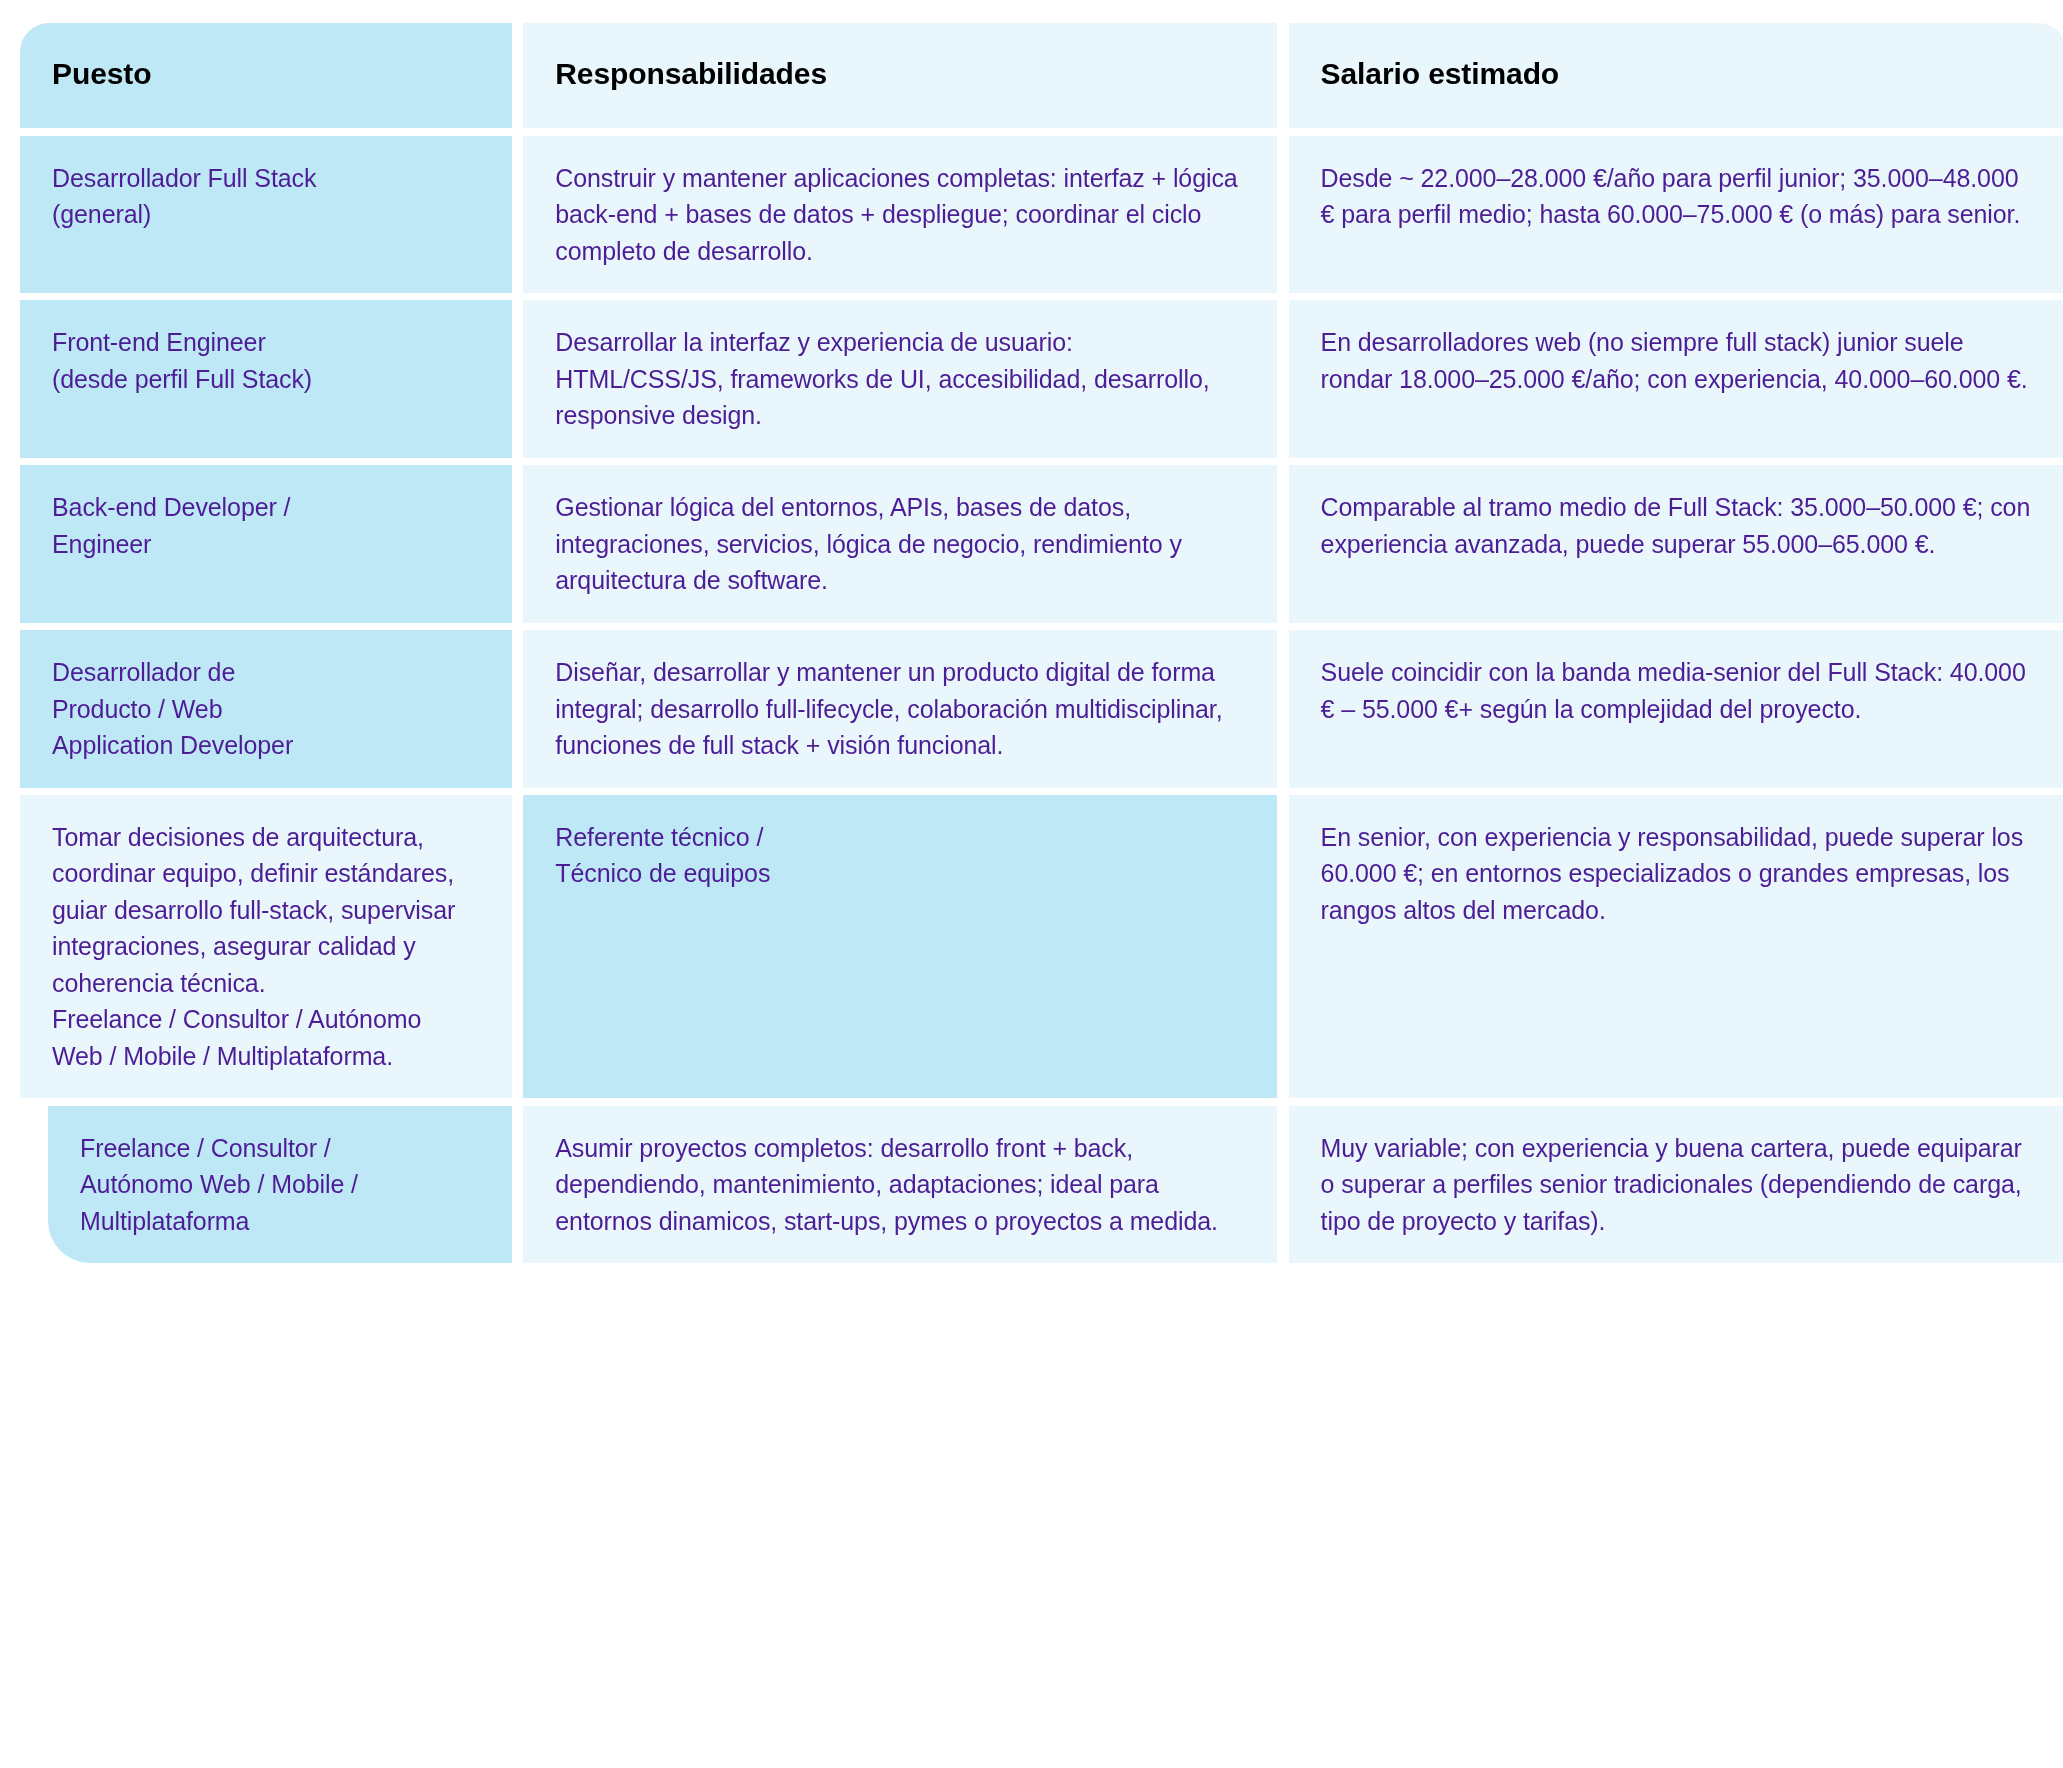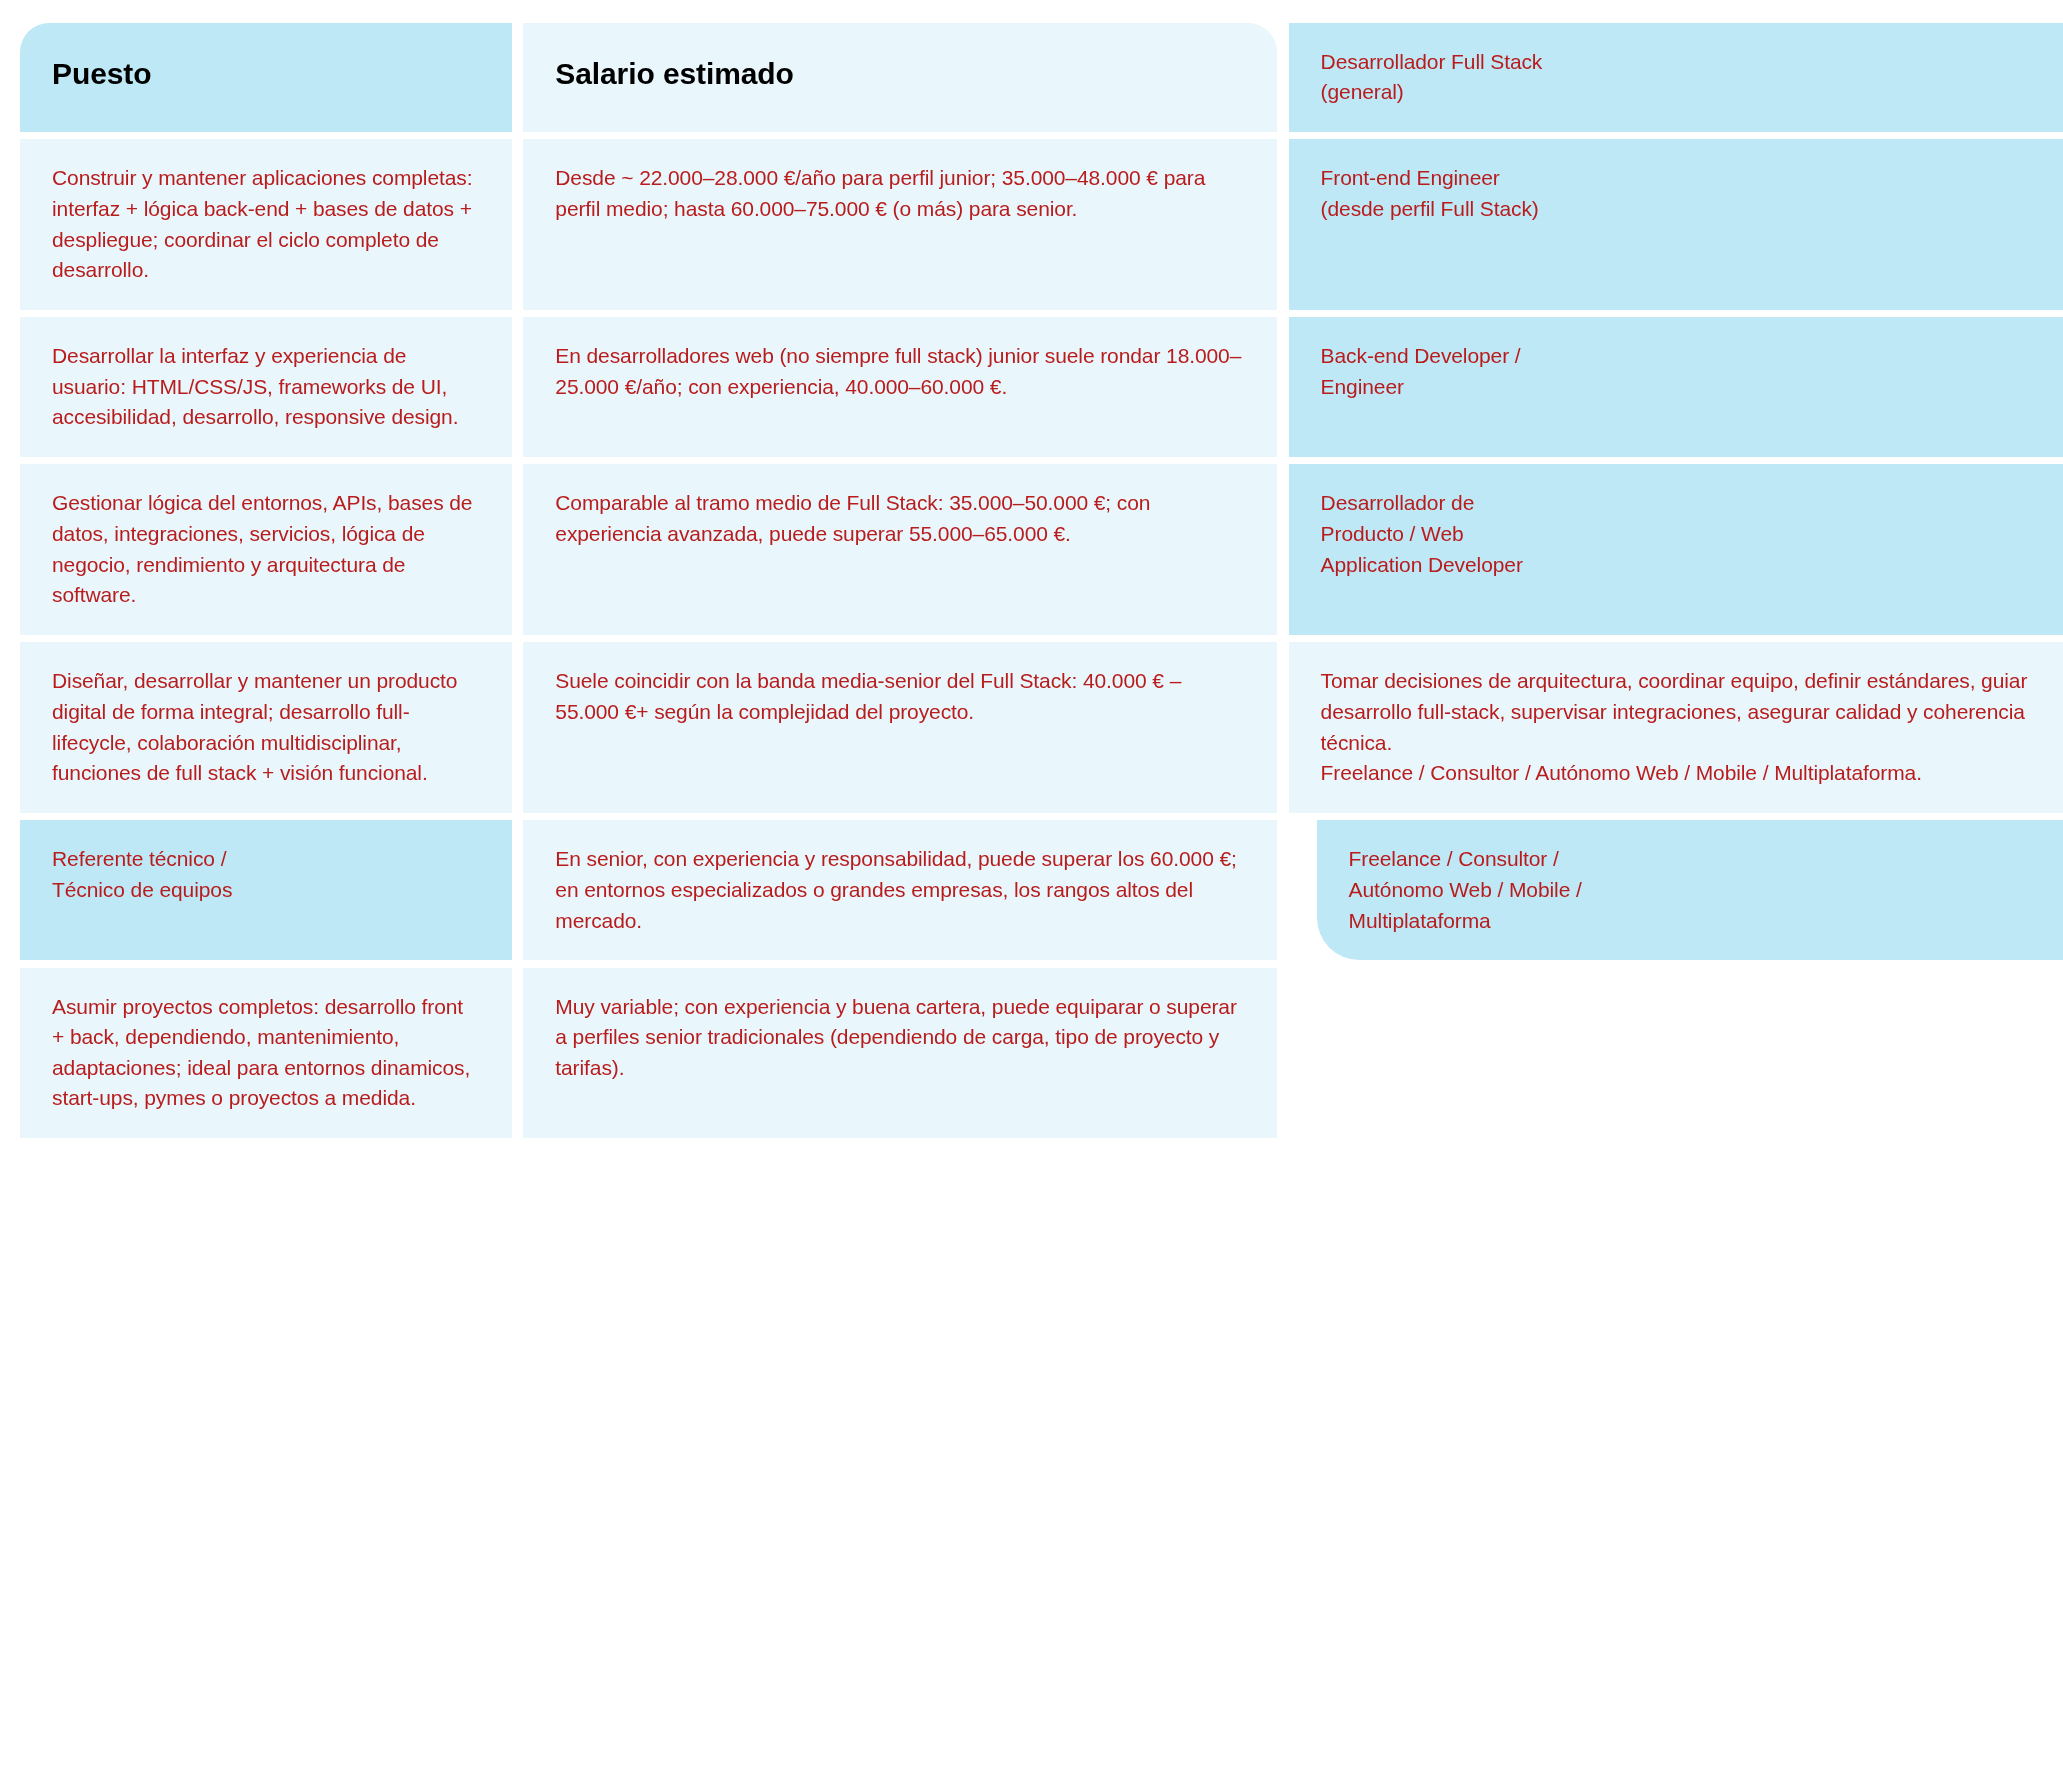--- a/index.html
+++ b/index.html
@@ -24,23 +24,23 @@
   .grid {
     display: grid;
     grid-template-columns: 492px 754px 778px;
     column-gap: 11.3px;
     row-gap: 7.3px;
   }
 
   .cell {
     box-sizing: border-box;
     padding: 24px 35px 24px 32px;
-    font-size: 21px;
+    font-size: 25px;
     line-height: 1.46;
-    color: #b91c1c;
+    color: #4c1d95;
     letter-spacing: -0.1px;
     white-space: pre-line;
   }
 
   
   .head {
     background: #bfe8f7;
     padding-top: 29px;
     padding-bottom: 33px;
     font-weight: bold;
@@ -61,20 +61,21 @@
   .lastrow.c1 { border-bottom-left-radius: 42px; margin-left: 28px; }
   .lastrow.c3 { border-bottom-right-radius: 0px; }
 </style>
 </head>
 <body>
 
 <div class="table-wrap">
   <div class="grid">
 
     <div class="cell head c1">Puesto</div>
+    <div class="cell head c2">Responsabilidades</div>
     <div class="cell head c3">Salario estimado</div>
 
     <div class="cell c1">Desarrollador Full Stack
 (general)</div>
     <div class="cell c2">Construir y mantener aplicaciones completas: interfaz + lógica back-end + bases de datos + despliegue; coordinar el ciclo completo de desarrollo.</div>
     <div class="cell c3">Desde ~ 22.000–28.000 €/año para perfil junior; 35.000–48.000 € para perfil medio; hasta 60.000–75.000 € (o más) para senior.</div>
 
     <div class="cell c1">Front-end Engineer
 (desde perfil Full Stack)</div>
     <div class="cell c2">Desarrollar la interfaz y experiencia de usuario: HTML/CSS/JS, frameworks de UI, accesibilidad, desarrollo, responsive design.</div>

